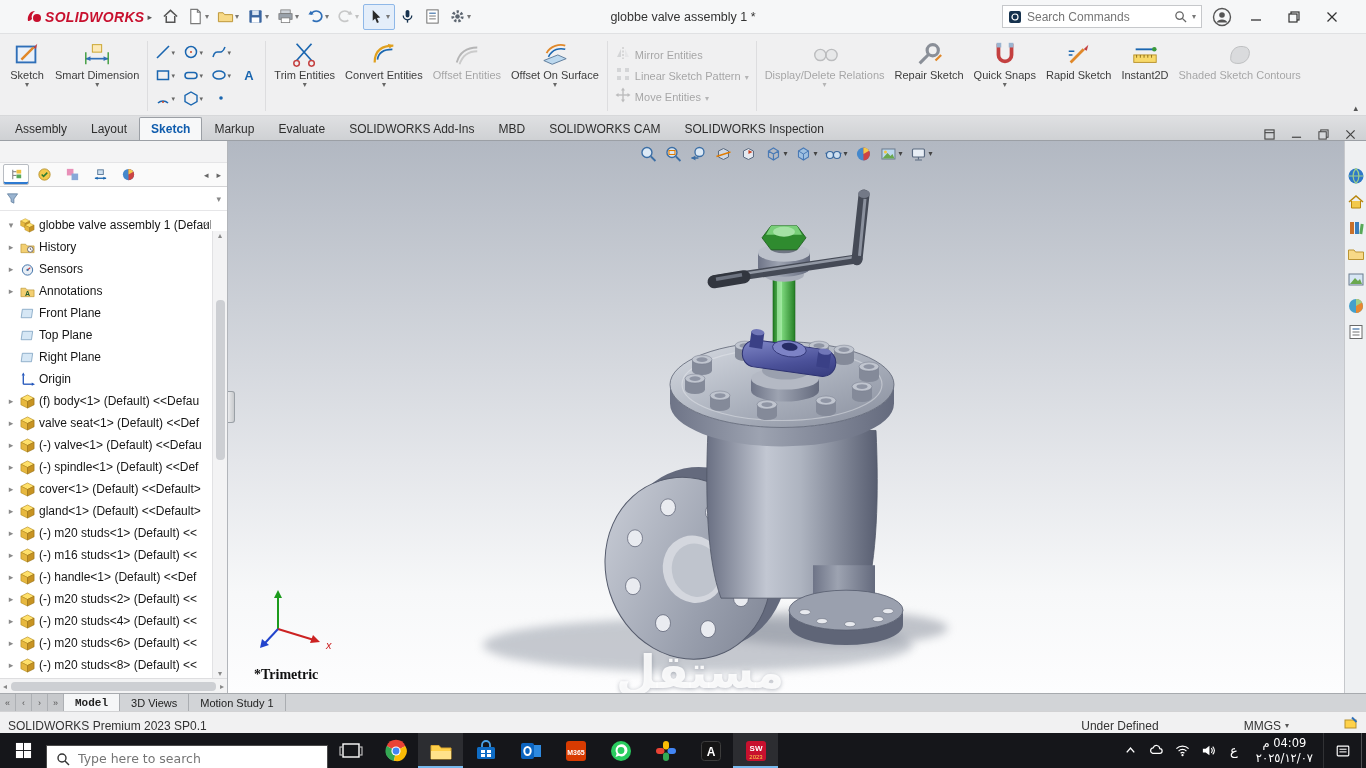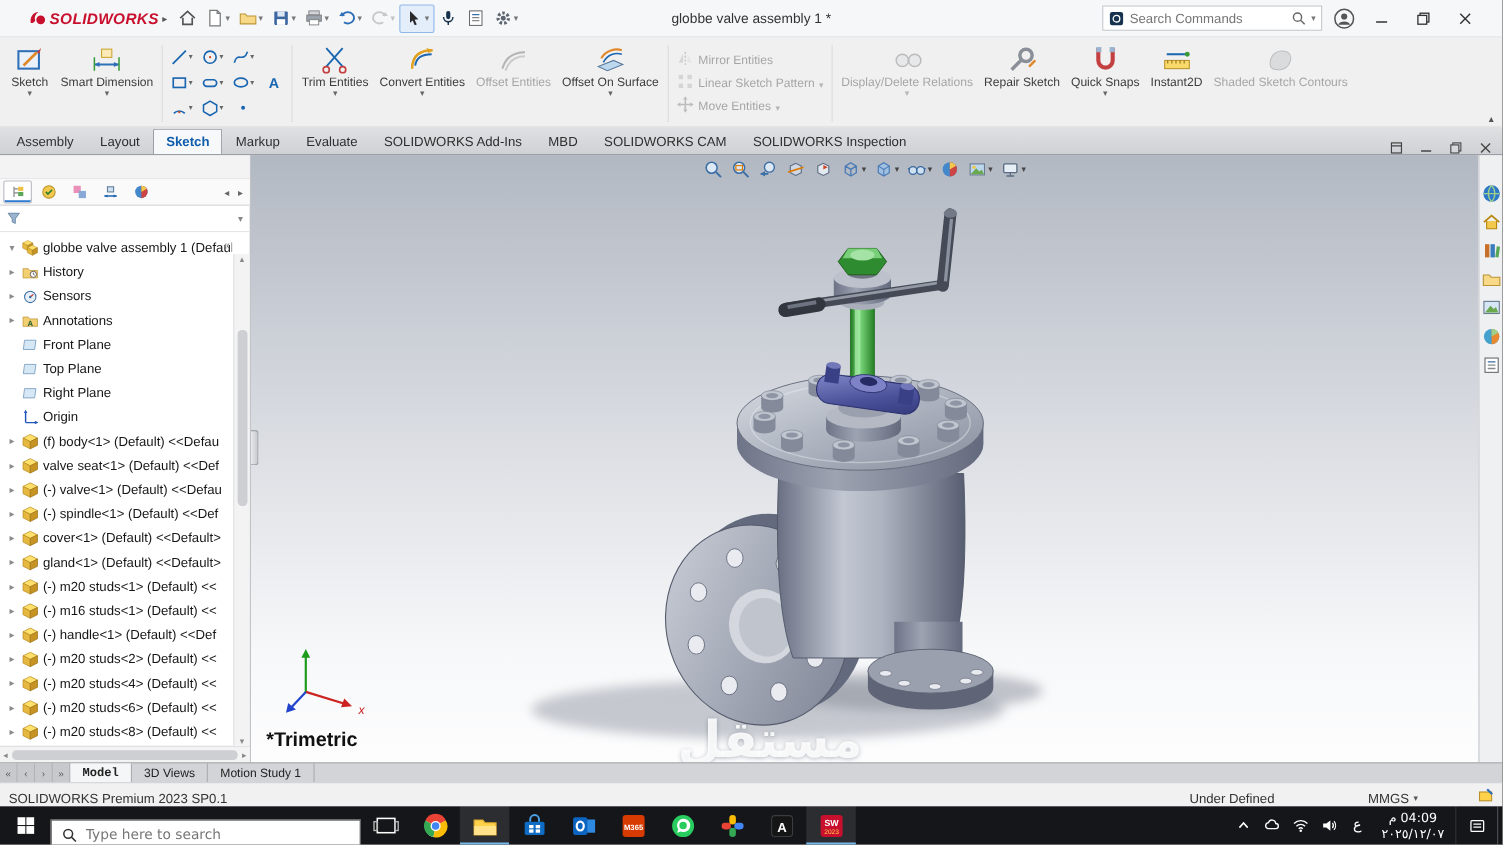--- a/index.html
+++ b/index.html
@@ -79,21 +79,21 @@
 
   
   .viewport { position:absolute; top:141px; left:228px; right:22px; bottom:75px; overflow:hidden;
               background:linear-gradient(180deg,#b2b8c2 0%, #ccd0d7 30%, #e4e6ea 58%, #f7f8f9 82%, #fdfdfe 100%); }
   .model { position:absolute; inset:0; width:100%; height:100%; }
   .hud { position:absolute; top:4px; left:50%; transform:translateX(-50%); display:flex; align-items:center; gap:7px; }
   .hudi { display:flex; align-items:center; gap:1px; }
   .hudi svg { width:18px; height:18px; }
   .hudi .rcaret { font-size:8px; color:#444; }
   .triad { position:absolute; left:26px; bottom:40px; }
-  .orient { position:absolute; left:14px; bottom:10px; font-weight:bold; font-size:18px; color:#101010; }
+  .orient { position:absolute; left:26px; bottom:10px; font-weight:bold; font-size:14px; color:#101010;font-family:Liberation Serif, serif; }
   .vsplit { position:absolute; left:0; top:250px; width:7px; height:32px; background:linear-gradient(90deg,#e9eaec,#c8cacd);
             border:1px solid #9aa0a6; border-left:none; border-radius:0 3px 3px 0; }
 
   
   .taskpane { position:absolute; top:141px; right:0; width:22px; bottom:75px; background:#eef0f2; border-left:1px solid #c6c8cc;
               display:flex; flex-direction:column; align-items:center; padding-top:26px; gap:8px; z-index:10; }
   .tpi { width:18px; height:18px; }
   .tpi svg { width:18px; height:18px; }
 
   
@@ -494,20 +494,28 @@
       <span>Repair Sketch</span>
     </div>
     <div class="rbtn" style="min-width:54px">
       <svg class="ric" viewBox="0 0 30 30">
           <path d="M8,4 L8,16 a7,7 0 0 0 14,0 L22,4" fill="none" stroke="#c44040" stroke-width="4"></path>
           <rect x="6" y="3" width="5" height="5" fill="#9ab4d0"></rect>
           <rect x="19" y="3" width="5" height="5" fill="#9ab4d0"></rect>
         </svg>
       <span>Quick Snaps</span>
       <span class="rcaret">▾</span>
+    </div>
+    <div class="rbtn" style="min-width:50px">
+      <svg class="ric" viewBox="0 0 30 30">
+          <path d="M6,24 L20,10" stroke="#e0882a" stroke-width="3"></path>
+          <polygon points="20,10 25,5 23.4,11.4" fill="#c44040"></polygon>
+          <path d="M4,12 L10,12 M4,16 L8,16" stroke="#1a66b0" stroke-width="1.6"></path>
+        </svg>
+      <span>Rapid Sketch</span>
     </div>
     <div class="rbtn" style="min-width:52px">
       <svg class="ric" viewBox="0 0 30 30">
           <rect x="3" y="16" width="24" height="8" fill="#f8d96a" stroke="#b8912a"></rect>
           <path d="M6,16 v3 M10,16 v3 M14,16 v3 M18,16 v3 M22,16 v3" stroke="#8a6a14" stroke-width="1"></path>
           <line x1="5" y1="10" x2="25" y2="10" stroke="#1a66b0" stroke-width="2"></line>
           <circle cx="25" cy="10" r="2.4" fill="#3a9a3a"></circle>
         </svg>
       <span>Instant2D</span>
     </div>

